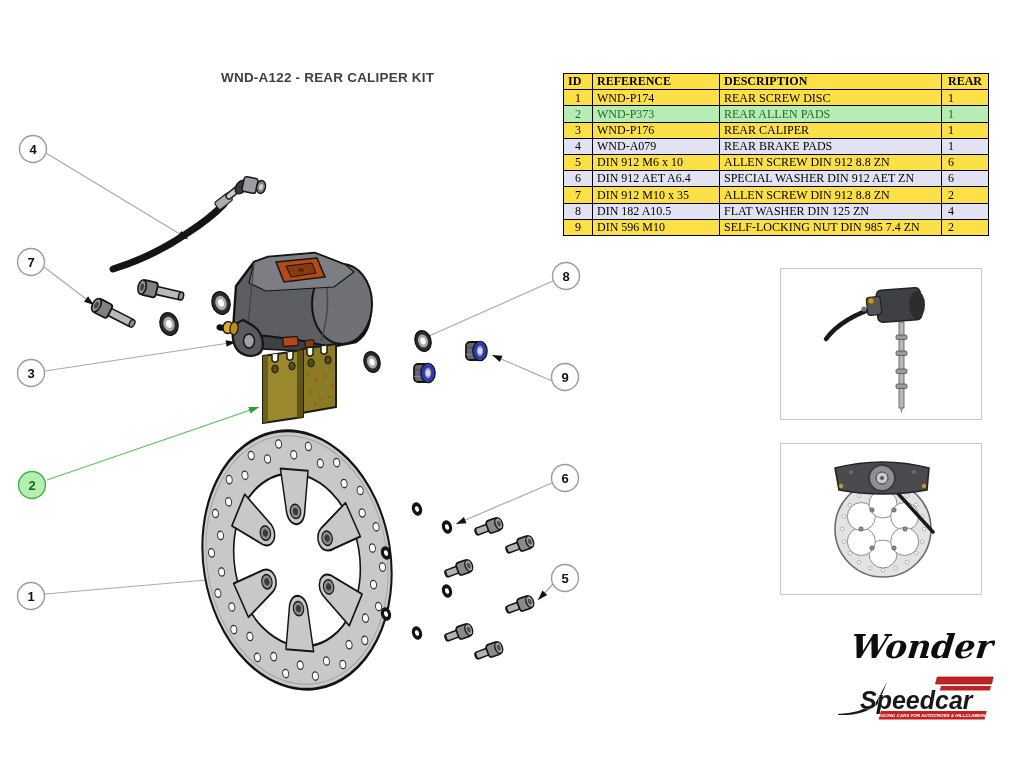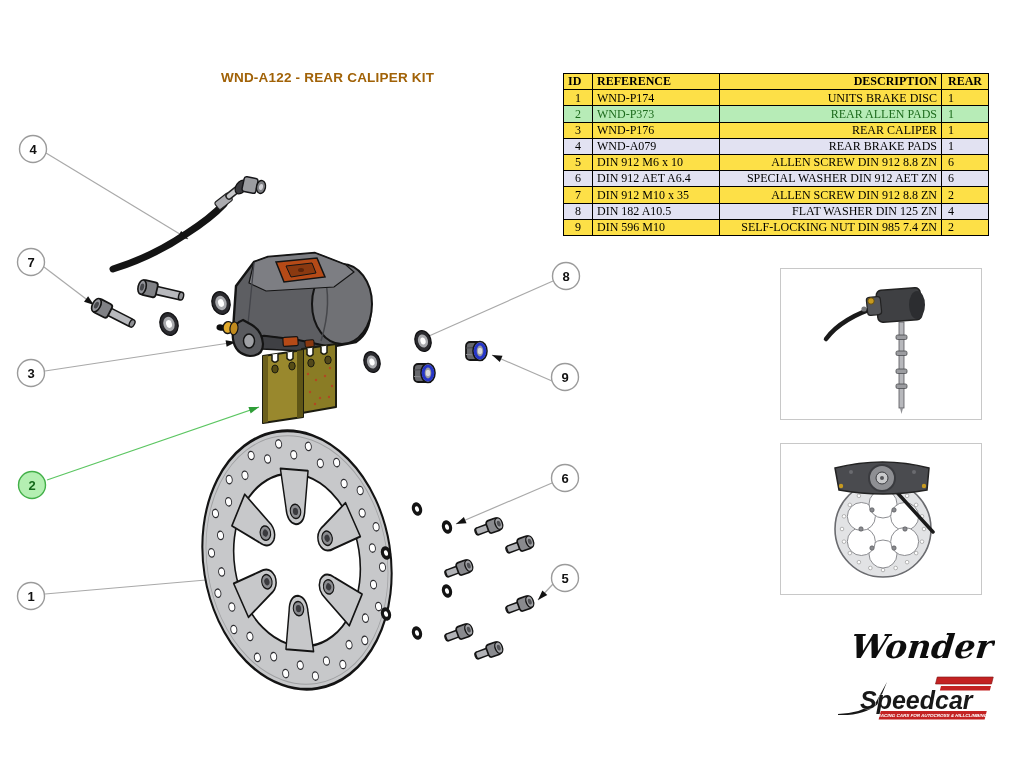--- a/index.html
+++ b/index.html
@@ -2,35 +2,35 @@
 <html><head>
 <meta charset="utf-8">
 <style>
   html,body{margin:0;padding:0;}
   body{
     width:1024px;height:768px;position:relative;background:#ffffff;
     font-family:"Liberation Sans",sans-serif;overflow:hidden;
   }
   .page-title{
     position:absolute;left:221px;top:70px;font-size:13.5px;font-weight:bold;
-    color:#a16207;letter-spacing:.2px;white-space:nowrap;
+    color:#404040;letter-spacing:.2px;white-space:nowrap;
   }
   table.parts{
     position:absolute;left:563px;top:73px;border-collapse:collapse;
     font-family:Liberation Serif, serif;font-size:12px;color:#000;
     background:#fde047;table-layout:fixed;
   }
   .parts th,.parts td{
     border:1px solid #000;padding:1px 4px;height:13.2px;line-height:12.5px;
     text-align:left;vertical-align:middle;white-space:nowrap;overflow:hidden;
   }
   .parts th{font-weight:bold;}
   .parts .c-id{width:22px;text-align:center;padding:1px 2px;}
   .parts .c-ref{width:118px;}
-  .parts .c-desc{width:213px;text-align:right;}
+  .parts .c-desc{width:213px;}
   .parts .c-units{width:36px;padding-left:6px;}
   .parts th.c-id{text-align:left;padding-left:4px;}
   .parts tr.alt{background:#e2e2f2;}
   .parts tr.hl{background:#b7ecb7;color:#1d6b1d;}
   #diagram{position:absolute;left:0;top:0;}
   .refbox{
     position:absolute;width:200px;height:150px;background:#fff;
     border:1px solid #c8c8c8;
   }
   #ref1{left:780px;top:268px;}
@@ -386,21 +386,21 @@
   <tbody>
       <tr>
     <th class="c-id">ID</th>
     <th class="c-ref">REFERENCE</th>
     <th class="c-desc">DESCRIPTION</th>
     <th class="c-units">REAR</th>
   </tr>
   <tr>
     <td class="c-id">1</td>
     <td class="c-ref">WND-P174</td>
-    <td class="c-desc">UNITS BRAKE DISC</td>
+    <td class="c-desc">REAR SCREW DISC</td>
     <td class="c-units">1</td>
   </tr>
   <tr class="hl">
     <td class="c-id">2</td>
     <td class="c-ref">WND-P373</td>
     <td class="c-desc">REAR ALLEN PADS</td>
     <td class="c-units">1</td>
   </tr>
   <tr>
     <td class="c-id">3</td>

